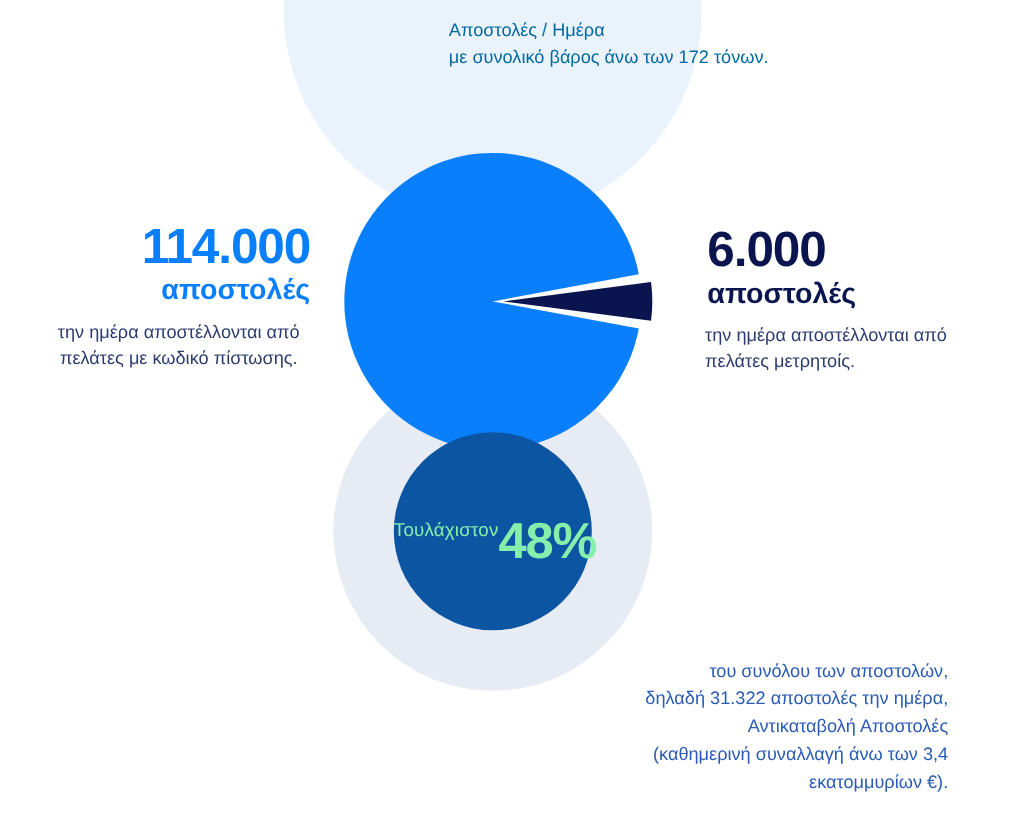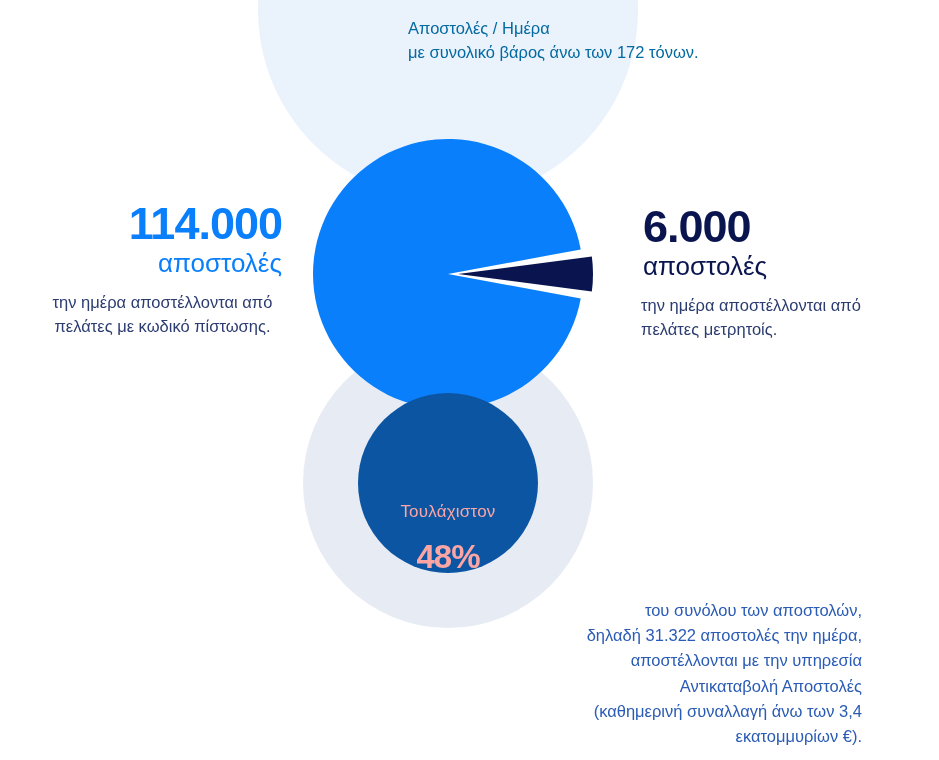--- a/index.html
+++ b/index.html
@@ -36,51 +36,51 @@
   .pie-wrap svg { display:block; overflow:visible; }
 
   
   .pct-circle {
     position:absolute;
     left:358px; top:393px;
     width:180px; height:180px;
     border-radius:50%;
     background:#0b55a2;
     display:flex;
-    flex-direction:column;
+    flex-direction:row;
     align-items:center;
-    justify-content:flex-end;
-    color:#fca5a5;
+    justify-content:flex-start;
+    color:#86efac;
   }
   .pct-label {
     font-size:17px;
     font-weight:400;
     letter-spacing:.2px;
     margin-bottom:2px;
   }
   .pct-value {
-    font-size:33px;
+    font-size:46px;
     font-weight:700;
     letter-spacing:-1px;
     line-height:1;
     margin-top:16px;
   }
 
   
   .block { position:absolute; }
 
   .num {
     font-weight:700;
     line-height:1.05;
     white-space:nowrap;
     background:#ffffff;
     display:inline-block;
   }
   .sub {
-    font-weight:400;
+    font-weight:700;
     white-space:nowrap;
     background:#ffffff;
     display:inline-block;
   }
   .desc {
     font-size:16.5px;
     font-weight:400;
     line-height:1.45;
     color:#2c3c70;
   }
@@ -152,20 +152,19 @@
     <div class="desc">
       <span class="desc-line">την ημέρα αποστέλλονται από</span>
       <span class="desc-line">πελάτες μετρητοίς.</span>
     </div>
   </div>
 
   <div class="block block-bottom">
     <div class="desc">
       <span class="desc-line">του συνόλου των αποστολών,</span>
       <span class="desc-line">δηλαδή 31.322 αποστολές την ημέρα,</span>
-      <span class="desc-line">αποστέλλονται με την υπηρεσία</span>
       <span class="desc-line">Αντικαταβολή Αποστολές</span>
       <span class="desc-line">(καθημερινή συναλλαγή άνω των 3,4</span>
       <span class="desc-line">εκατομμυρίων €).</span>
     </div>
   </div>
 
 </div>
 
 </body></html>

